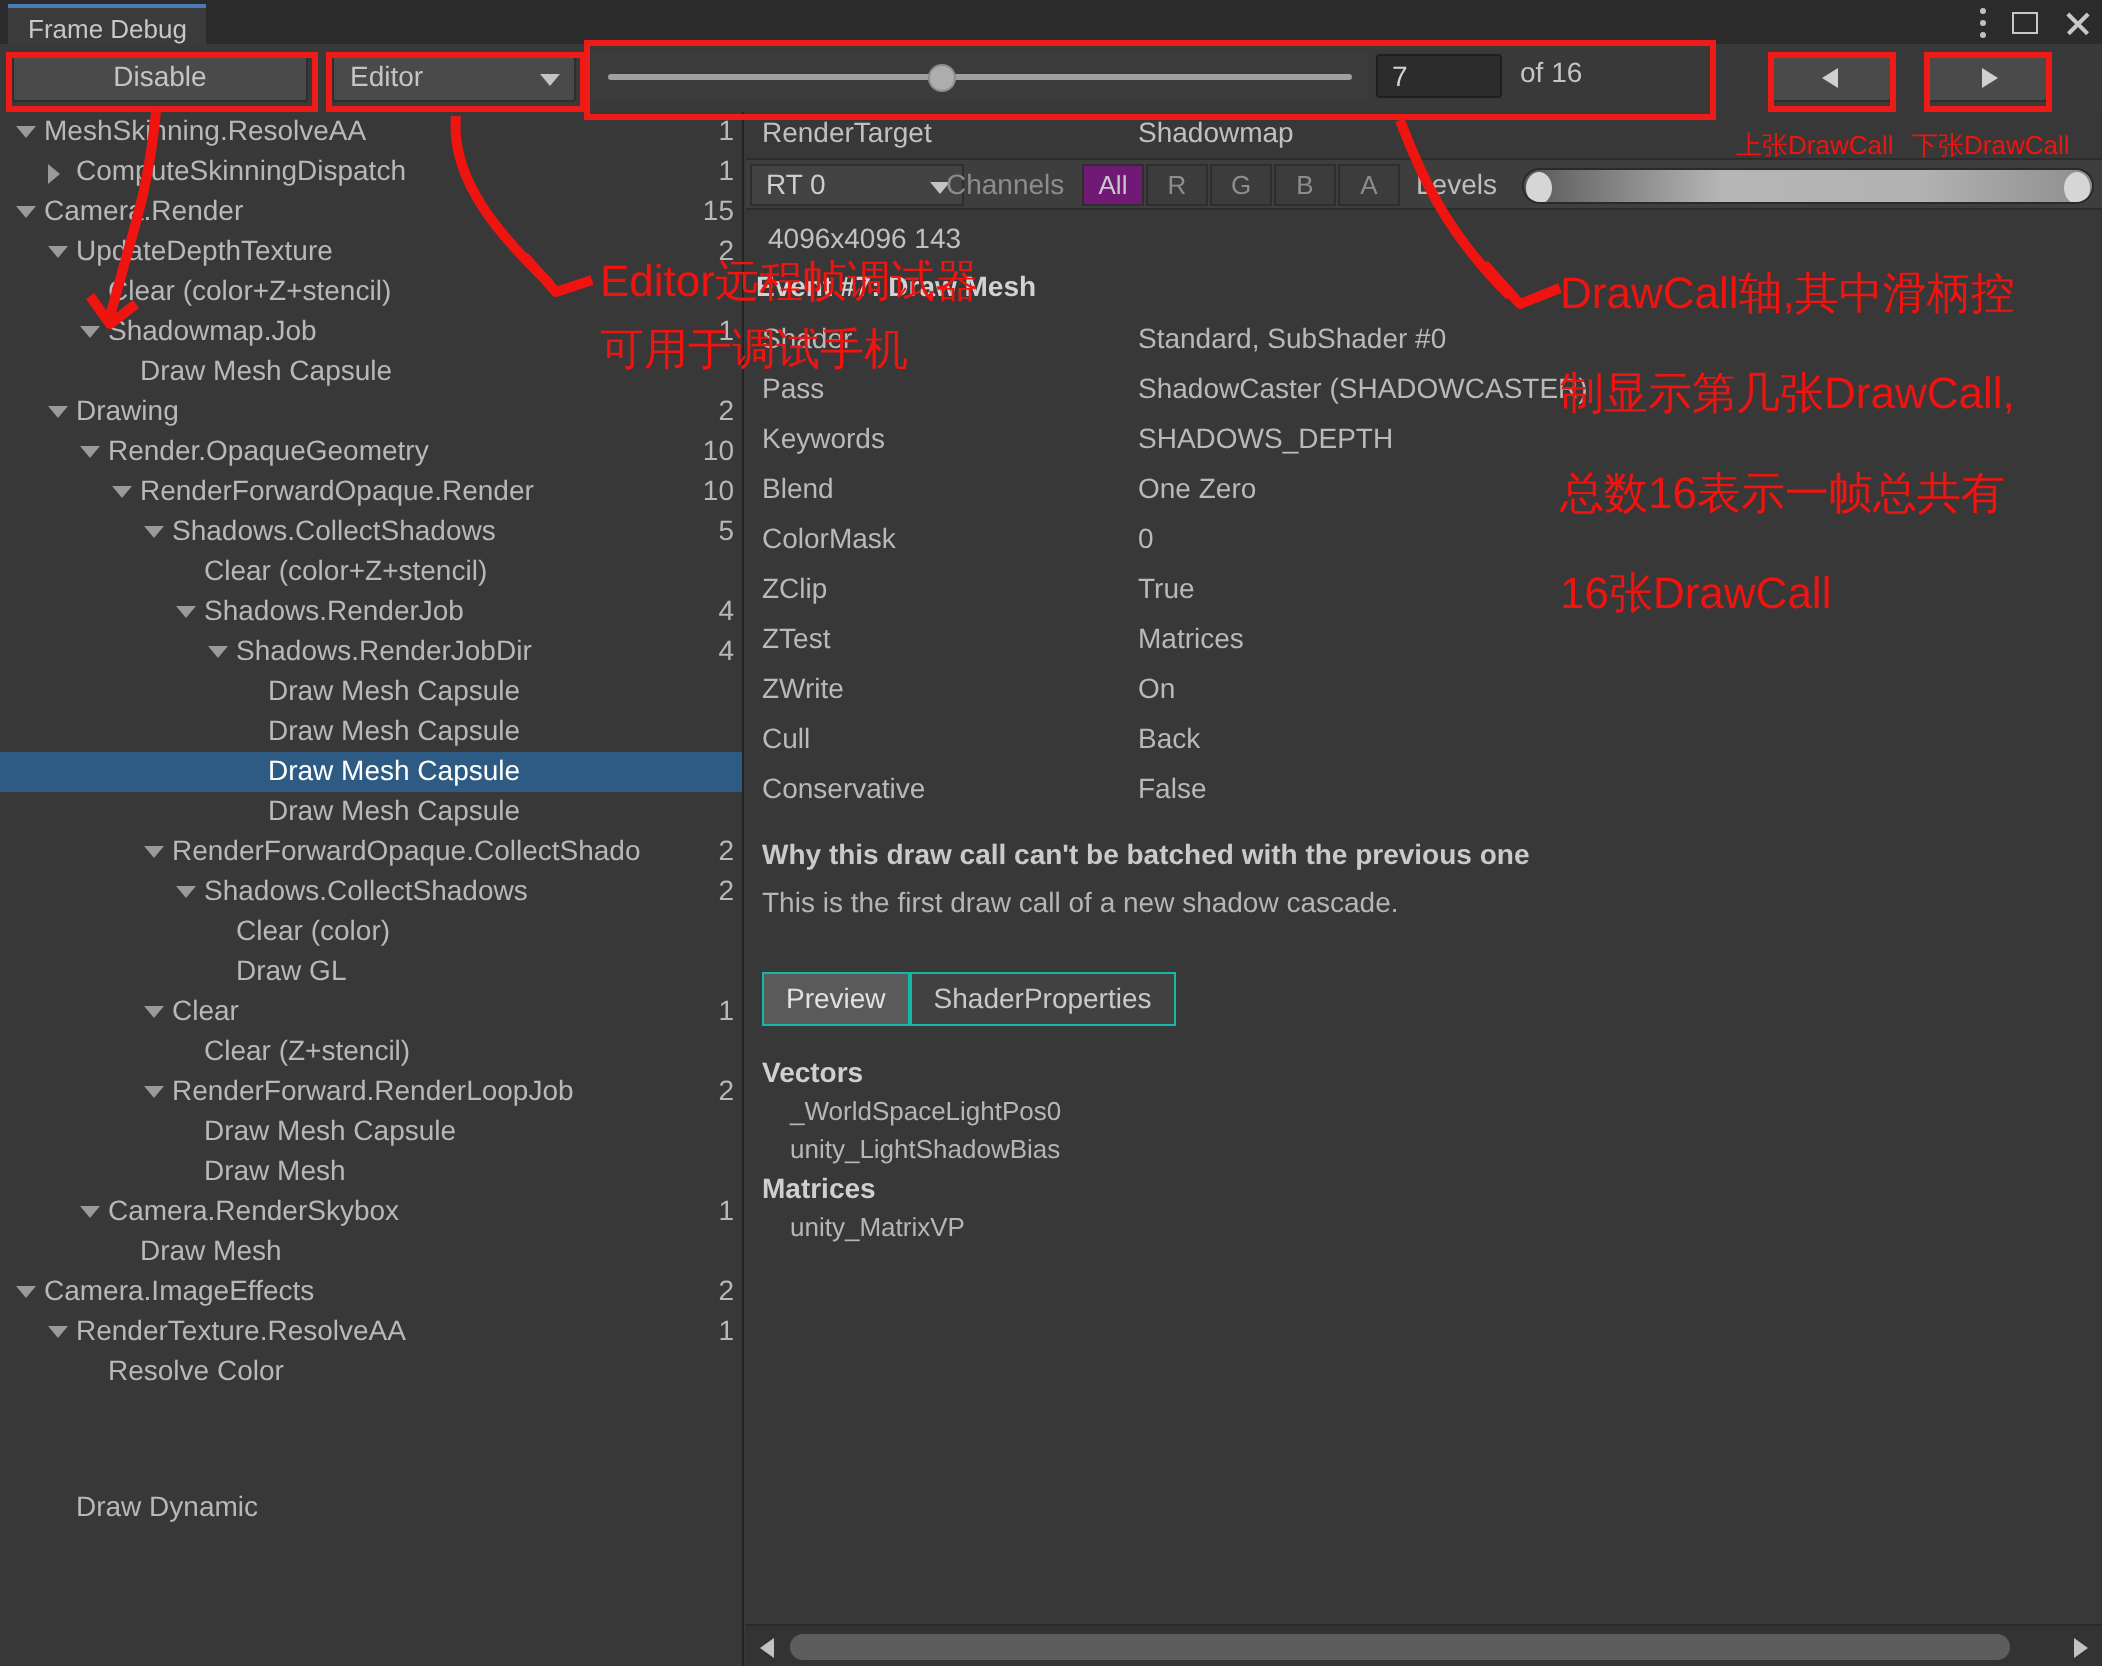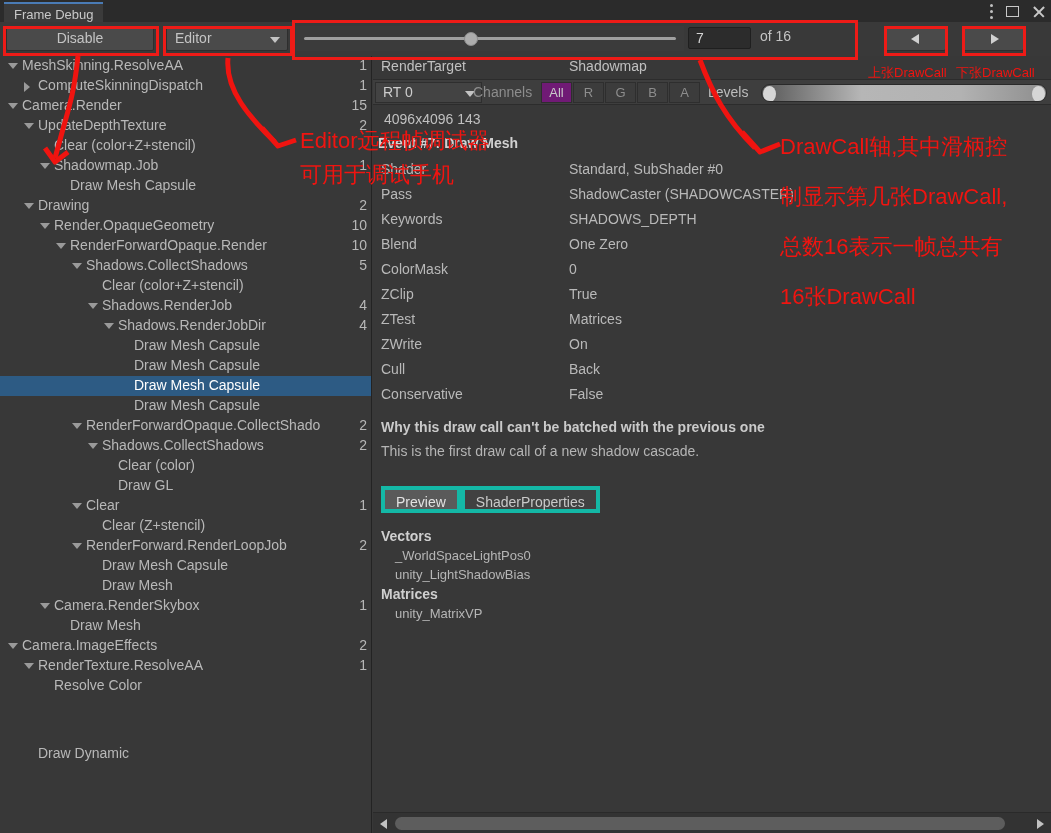--- a/index.html
+++ b/index.html
@@ -127,21 +127,21 @@
 
   .prow { position: absolute; left: 0; height: 25px; width: 678px; }
   .prow .pk { position: absolute; left: 8px; top: 0; font-size: 14px; color: #b9b9b9; }
   .prow .pv { position: absolute; left: 196px; top: 0; font-size: 14px; color: #b9b9b9; }
 
   .batch-title { position: absolute; left: 8px; top: 419px; font-size: 14px; color: #cacaca; font-weight: bold; }
   .batch-body { position: absolute; left: 8px; top: 443px; font-size: 14px; color: #b5b5b5; }
 
   .tabs { position: absolute; left: 8px; top: 486px; height: 27px; display: flex; }
   .ptab {
-    height: 27px; border: 4px solid #14b8a6; background: #414141; color: #c9c9c9;
+    height: 27px; border: 1px solid #14b8a6; background: #414141; color: #c9c9c9;
     font-size: 14px; line-height: 25px; padding: 0 11px;
   }
   .ptab.active { background: #5a5a5a; color: #e2e2e2; }
 
   .sec-title { position: absolute; left: 8px; font-size: 14px; color: #cfcfcf; font-weight: bold; }
   .prop-name { position: absolute; left: 22px; font-size: 13px; color: #b6b6b6; }
 
   
   .hscroll { position: absolute; left: 373px; top: 812px; width: 678px; height: 21px; background: #333; border-top: 1px solid #2a2a2a; }
   .hscroll .thumb { position: absolute; left: 22px; top: 4px; width: 610px; height: 13px; background: #5d5d5d; border-radius: 7px; }

